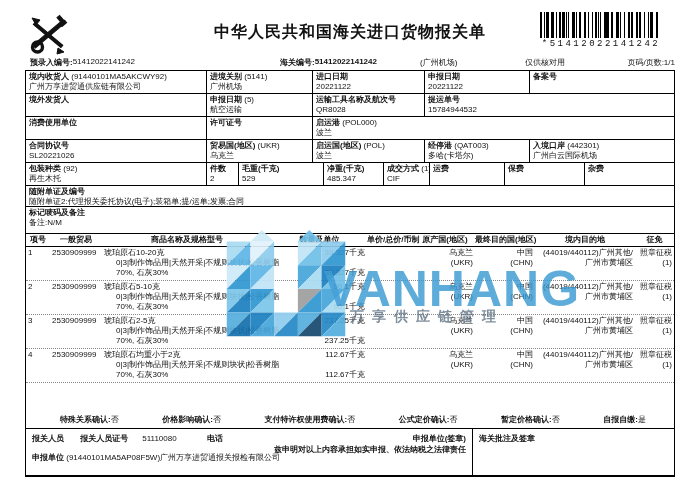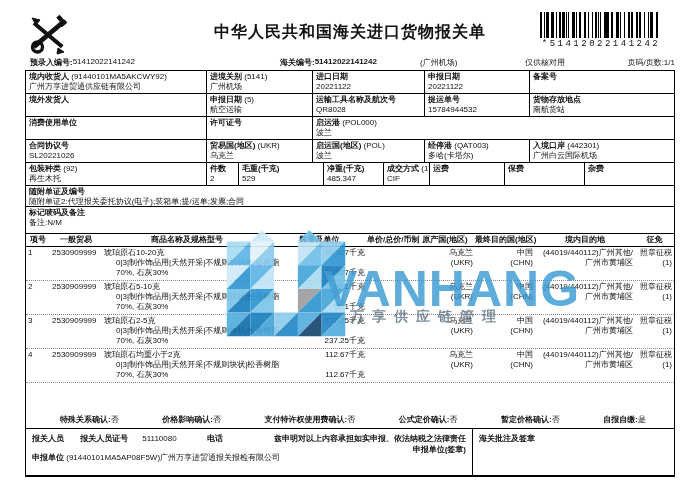--- a/index.html
+++ b/index.html
@@ -129,24 +129,20 @@
         <div>航空运输</div>
       </div>
       <div class="cell">
         <div class="lbl">运输工具名称及航次号</div>
         <div>QR8028</div>
       </div>
       <div class="cell">
         <div class="lbl">提运单号</div>
         <div>15784944532</div>
       </div>
-      <div class="cell">
-        <div class="lbl">货物存放地点</div>
-        <div>南航货站</div>
-      </div>
     </div>
 
     <div class="irow">
       <div class="cell">
         <div class="lbl">消费使用单位</div>
         <div></div>
       </div>
       <div class="cell">
         <div class="lbl">许可证号</div>
         <div></div>
@@ -368,22 +364,22 @@
         <div class="f-line1">
           <span class="lbl">报关人员</span>
           <span><span class="lbl">报关人员证号</span><span>51110080</span></span>
           <span class="lbl">电话</span>
         </div>
         <div class="f-line2">
           <span class="lbl">申报单位</span>
           <span>(91440101MA5AP08F5W)广州万享进贸通报关报检有限公司</span>
         </div>
         <div class="f-decl">
+          <div class="lbl">申报单位(签章)</div>
           <div class="lbl">兹申明对以上内容承担如实申报、依法纳税之法律责任</div>
-          <div class="lbl">申报单位(签章)</div>
         </div>
       </div>
       <div class="f-right">
         <span class="lbl">海关批注及签章</span>
       </div>
     </div>
   </div>
 
   <div class="watermark">
     <svg class="wm-logo" viewBox="0 0 135 120">

